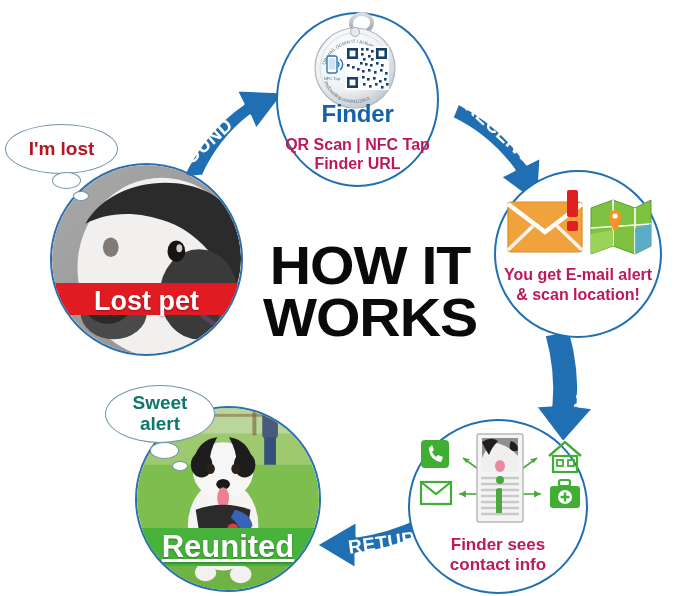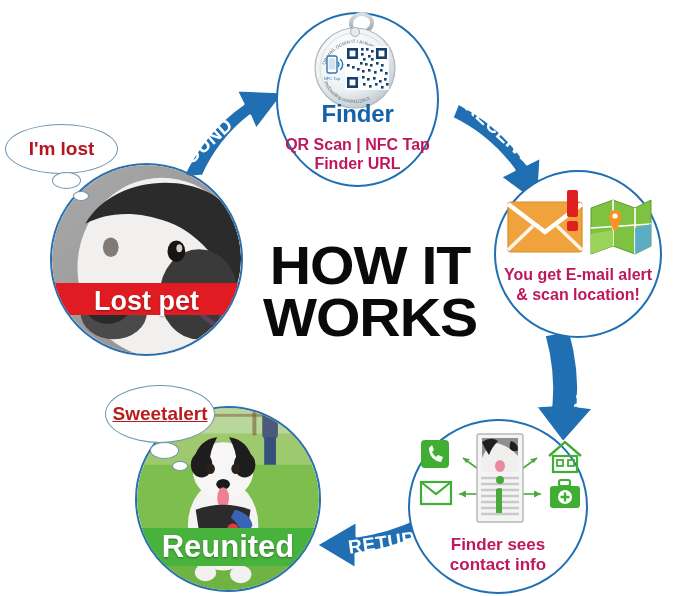--- a/index.html
+++ b/index.html
@@ -368,25 +368,25 @@
           <ellipse cx="88" cy="78" rx="7" ry="5.4" fill="#1a1a1a"></ellipse>
           <path d="M82,86 q6,16 12,0 q-2,18 -12,0 z" fill="#ef7f92"></path>
           <ellipse cx="88" cy="92" rx="6" ry="11" fill="#ef7f92"></ellipse>
           <path d="M60,104 q28,-10 56,0 l-4,26 q-24,8 -48,0 z" fill="#2b2b2b"></path>
           <path d="M100,104 q16,4 18,16 l-8,14 q-6,-16 -14,-22 z" fill="#3a63b8"></path>
           <circle cx="98" cy="124" r="6" fill="#e03c3c"></circle>
           <ellipse cx="70" cy="168" rx="11" ry="9" fill="#f3f1ef"></ellipse>
           <ellipse cx="106" cy="170" rx="11" ry="9" fill="#f3f1ef"></ellipse>
         </g>
       </svg>
-      <div class="banner green" style="top:120px;height:38px;line-height:38px;font-size:31px;">Reunited</div>
+      <div class="banner green" style="top:120px;height:38px;line-height:38px;font-size:31px;text-decoration:underline;">Reunited</div>
     </div>
 
     <div class="bubble" style="left:105px;top:385px;width:110px;height:58px;
-         color:#b91c1c;font-size:19px;flex-direction:row;text-decoration:underline;">
+         color:#0f766e;font-size:19px;flex-direction:column;">
       <span>Sweet</span>
       <span>alert</span>
     </div>
     <div class="bubble-dot" style="left:150px;top:442px;width:29px;height:17px;"></div>
     <div class="bubble-dot" style="left:172px;top:461px;width:16px;height:10px;"></div>
   </div>
 
 </div>
 
 </body></html>

